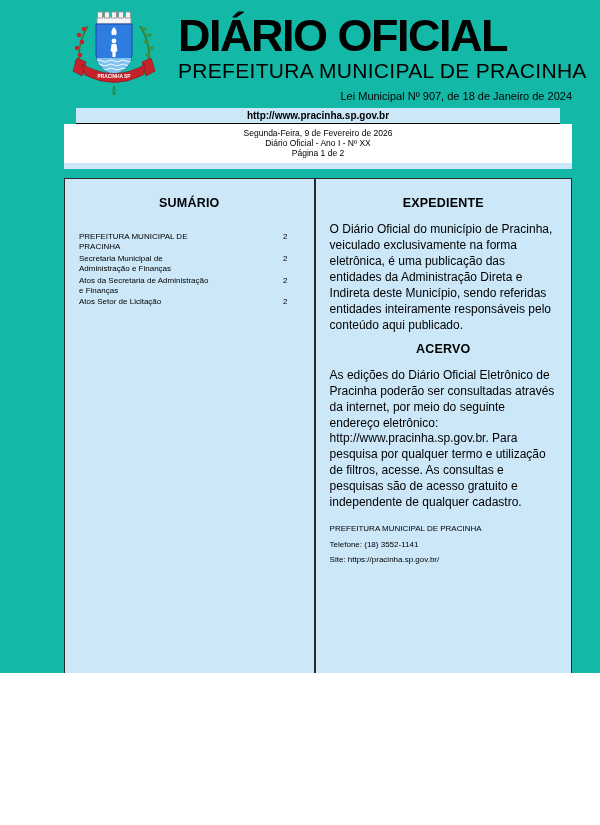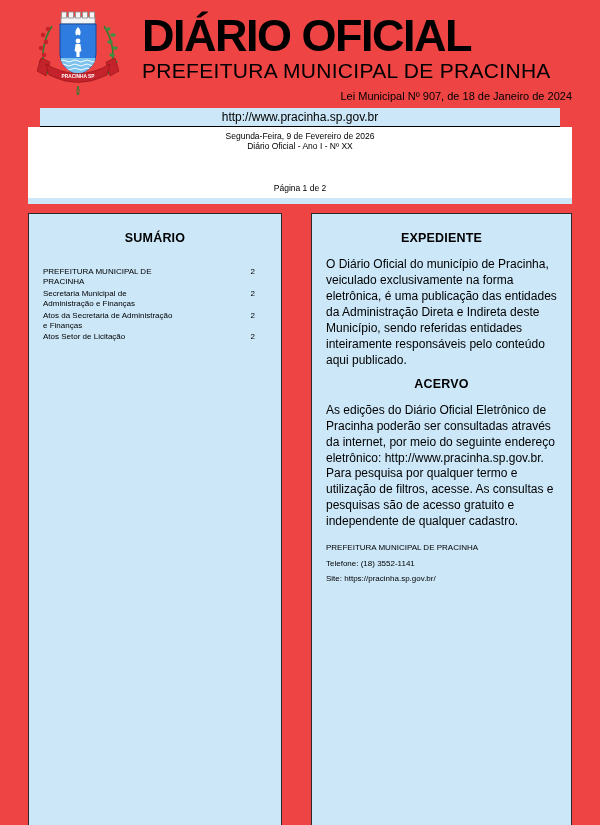--- a/index.html
+++ b/index.html
@@ -6,49 +6,50 @@
     --blue:#cbe7f8;
     --ink:#000;
   }
   *{box-sizing:border-box;}
   html,body{margin:0;padding:0;}
   body{
     width:600px;height:825px;
     background:#ffffff;color:var(--ink);
     font-family:"Liberation Sans", sans-serif;
   }
-  .page{position:relative;width:600px;height:825px;background:#ef4444;overflow:hidden;}
+  .page{position:relative;width:600px;height:673px;background:#14b8a6;overflow:hidden;padding-left:36px;}
 
   
   .header{position:relative;height:97px;margin:8px 28px 0 28px;}
   .logo{position:absolute;left:0;top:0;width:100px;height:100px;}
   .titles{margin-left:114px;padding-top:5px;}
   .main-title{
     font-size:45px;font-weight:bold;letter-spacing:-1.5px;line-height:1;
     margin:0;white-space:nowrap;
   }
   .sub-title{
     font-size:21px;font-weight:normal;letter-spacing:0.3px;line-height:1.1;
     margin-top:1px;white-space:nowrap;
   }
   .law-line{font-size:11px;text-align:right;margin-top:8px;}
 
   
   .urlbar{
     margin:3px 40px 0;background:var(--blue);
-    text-align:center;font-size:12px;padding:2px 0 2px;
+    text-align:center;font-size:10px;padding:2px 0 2px;
     border-bottom:1.5px solid #000;
+    font-weight:bold;
   }
   .daterow{
     margin:0 28px;display:flex;align-items:center;
     font-size:8.5px;padding:4px 2px 5px;background:#fff;flex-direction:column;
   }
   .daterow .dleft{flex:1;text-align:left;}
   .daterow .dcenter{flex:1.15;text-align:center;}
-  .daterow .dright{flex:1;text-align:center;margin-top:32px;}
+  .daterow .dright{flex:1;text-align:center;}
   .strip{margin:0 28px;height:6px;background:var(--blue);}
 
   
   .main{margin:9px 28px 0;display:flex;justify-content:space-between;height:634px;}
   .box{background:var(--blue);border:1px solid #2a2a2a;padding:12px 14px;}
   .box-left{width:254px;}
   .box-right{width:261px;}
   .box-title{
     text-align:center;font-weight:bold;font-size:12.5px;
     letter-spacing:0.2px;margin:5px 0 0;

